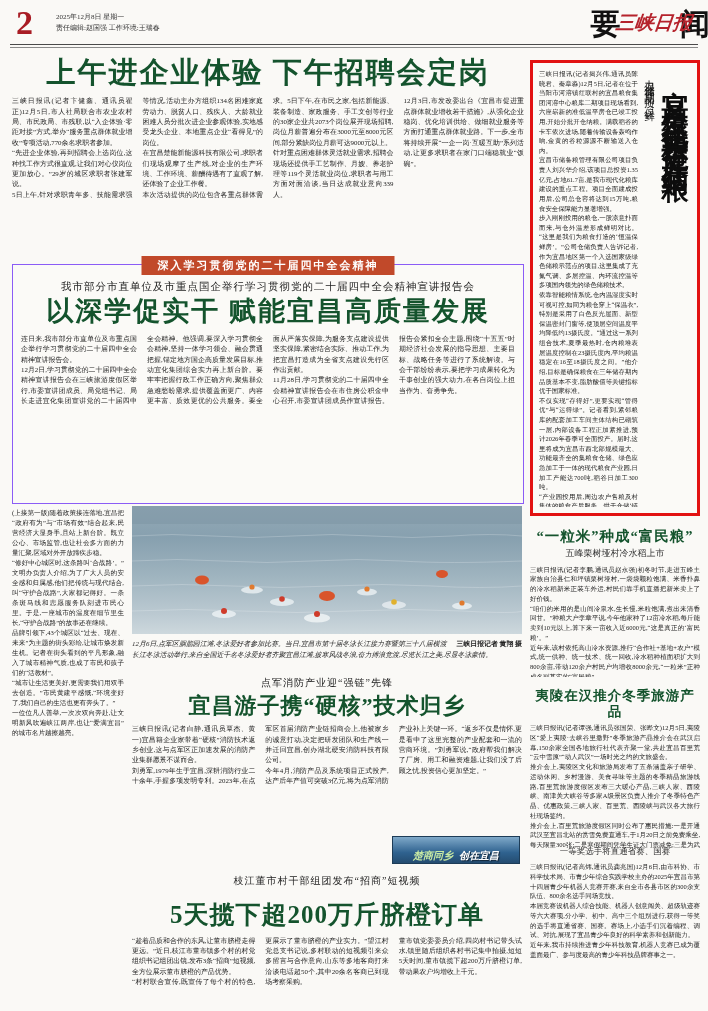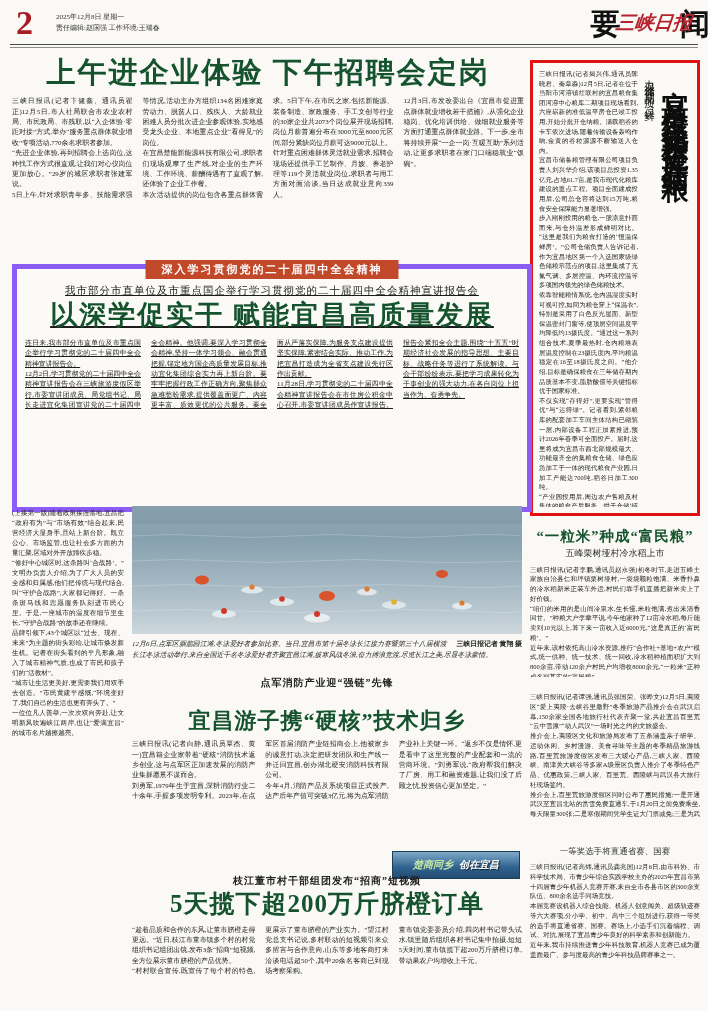--- a/index.html
+++ b/index.html
@@ -11,59 +11,59 @@
            font-family:"Liberation Serif",serif;}
   .meta{position:absolute;left:56px;top:12px;font-size:7px;line-height:1.6;color:#333;}
   .section-title{position:absolute;left:0;top:4px;width:704px;text-align:right;
                  font-size:30px;font-weight:bold;letter-spacing:26px;text-indent:26px;color:#111;padding-left:32px;}
   .masthead{position:absolute;right:16px;top:10px;font-size:19px;font-weight:bold;
             color:#b5232c;font-style:italic;transform:skewX(-6deg);}
   .hrule{position:absolute;left:10px;width:688px;height:0;border-top:1px solid #4a4a4a;}
   .hrule.r1{top:44px;} .hrule.r2{top:47px;border-top:1px solid #8a8a8a;}
   
   .kicker{text-align:center;font-size:11px;color:#222;letter-spacing:1px;}
-  .kicker.sm{font-size:10px;font-weight:bold;}
+  .kicker.sm{font-size:10px;}
   .headline{text-align:center;font-weight:bold;color:#14532d;line-height:1.15;}
   .body-cols{text-align:justify;white-space:pre-line;overflow:hidden;line-height:1.5;color:#222;}
   .tiny{font-size:6.9px;}
   
   .art-jobs{position:absolute;left:12px;top:54px;width:512px;}
   .art-jobs .headline{font-size:29px;letter-spacing:2px;margin-top:2px;}
   .art-jobs .body-cols{margin-top:7px;height:132px;column-count:4;column-gap:10px;}
   .study-box{position:absolute;left:12px;top:264px;width:510px;height:238px;
-             border:5px solid #8b5cf6;background:#fbfaf7;text-decoration:underline;}
+             border:1px solid #8b5cf6;background:#fbfaf7;}
   .study-banner{position:absolute;left:50%;top:-9px;transform:translateX(-50%);
                 background:#c1492a;color:#fff;font-size:11px;font-weight:bold;
                 padding:2px 16px;letter-spacing:2px;white-space:nowrap;}
   .study-box .kicker{margin-top:15px;font-size:10.5px;}
   .study-box .headline{font-size:27px;letter-spacing:2px;margin-top:2px;}
   .study-box .body-cols{margin:7px 8px 0 8px;height:158px;column-count:4;column-gap:10px;}
   .left-cont{position:absolute;left:12px;top:508px;width:112px;height:497px;
              font-size:6.6px;line-height:1.52;text-align:justify;white-space:pre-line;
              overflow:hidden;color:#222;}
   
   .photo{position:absolute;left:132px;top:506px;width:390px;height:128px;
          background:linear-gradient(180deg,#93a9b6 0%,#87a0af 25%,#9fb4bf 55%,#bccad2 85%,#cdd8dd 100%);
          overflow:hidden;}
   .photo svg{display:block;}
   .caption{position:absolute;left:132px;top:639px;width:390px;font-size:6.9px;
            line-height:1.55;text-align:justify;font-style:italic;color:#222;}
   .caption .credit{float:right;font-style:normal;font-weight:bold;padding-left:10px;}
   .art-youzi{position:absolute;left:132px;top:676px;width:390px;}
-  .art-youzi .headline{font-size:22px;letter-spacing:1px;margin-top:18px;}
+  .art-youzi .headline{font-size:22px;letter-spacing:1px;margin-top:3px;}
   .art-youzi .body-wrap{position:relative;}
   .art-youzi .body-cols{margin-top:6px;height:150px;column-count:3;column-gap:10px;}
   .promo{position:absolute;right:2px;bottom:10px;width:126px;height:26px;
          background:linear-gradient(180deg,#7fa9c9 0%,#2f628f 60%,#244c70 100%);
-         display:flex;align-items:center;justify-content:center;gap:6px;
+         display:flex;align-items:flex-end;justify-content:center;gap:6px;
          border:1px solid #1d3c57;margin-left:20px;}
   .promo .p1{color:#c8e9a4;font-weight:bold;font-style:italic;font-size:10px;}
   .promo .p2{color:#ffffff;font-weight:bold;font-style:italic;font-size:10px;text-shadow:1px 1px 1px #123;}
   .art-oranges{position:absolute;left:132px;top:874px;width:390px;}
-  .art-oranges .headline{font-size:25px;letter-spacing:1px;margin-top:2px;}
+  .art-oranges .headline{font-size:25px;letter-spacing:1px;margin-top:13px;}
   .art-oranges .body-cols{margin-top:6px;height:84px;column-count:3;column-gap:10px;}
   
   .redbox{position:absolute;left:530px;top:60px;width:170px;height:456px;
           border:3px solid #e21212;background:#fbfaf7;box-sizing:border-box;
           display:flex;flex-direction:row;padding:6px 4px 6px 6px;}
   .redbox .grain-body{flex:1;font-size:6.4px;line-height:1.5;text-align:justify;
           white-space:pre-line;overflow:hidden;color:#222;padding-right:4px;}
   .v-kicker{writing-mode:vertical-rl;font-size:10.5px;letter-spacing:3px;color:#111;
             height:230px;margin:2px 1px 0 0;}
   .v-headline{writing-mode:vertical-rl;font-size:27px;font-weight:bold;letter-spacing:6px;
@@ -195,20 +195,21 @@
 
   <div class="art-rice">
     <div class="headline">“一粒米”种成“富民粮”</div>
     <div class="sub">五峰栗树垭村冷水稻上市</div>
     <div class="body-cols">三峡日报讯(记者李鹏,通讯员赵永强)初冬时节,走进五峰土家族自治县仁和坪镇栗树垭村,一袋袋颗粒饱满、米香扑鼻的冷水稻新米正装车外运,村民们靠手机直播把新米卖上了好价钱。
 “咱们的米用的是山间冷泉水,生长慢,米粒饱满,煮出来清香回甘。”种粮大户李章平说,今年他家种了12亩冷水稻,每斤能卖到10元以上,算下来一亩收入近6000元,“这是真正的‘富民粮’。”
 近年来,该村依托高山冷水资源,推行“合作社+基地+农户”模式,统一供种、统一技术、统一回收,冷水稻种植面积扩大到800余亩,带动120余户村民户均增收8000余元,“一粒米”正种成名副其实的“富民粮”。</div>
   </div>
 
   <div class="art-yiling">
+    <div class="headline">夷陵在汉推介冬季旅游产品</div>
     <div class="body-cols">三峡日报讯(记者谭强,通讯员张国荣、张晔文)12月5日,夷陵区“爱上夷陵·去峡谷里撒野”冬季旅游产品推介会在武汉启幕,150余家全国各地旅行社代表齐聚一堂,共赴宜昌百里荒“云中雪原”“动人武汉”一场时光之约的文旅盛会。
 推介会上,夷陵区文化和旅游局发布了五条涵盖亲子研学、运动休闲、乡村漫游、美食寻味等主题的冬季精品旅游线路,百里荒旅游度假区发布三大暖心产品,三峡人家、西陵峡、南津关大峡谷等多家A级景区负责人推介了冬季特色产品、优惠政策,三峡人家、百里荒、西陵峡与武汉各大旅行社现场签约。
 推介会上,百里荒旅游度假区同时公布了惠民措施:一是开通武汉至宜昌北站的赏雪免费直通车,于1月20日之前免费乘坐,每天限量300张;二是寒假期间凭学生证大门票减免;三是为武汉市民宜昌赏雪开通特价优惠,赠送1000张百里荒赏雪门票;四是对组织客源的旅行社按达到一定人数给予奖补,让武汉市民与夷陵来一场雪的约会。</div>
   </div>
 
   <div class="art-robot">
     <div class="sub">一等奖选手将直通省赛、国赛</div>
     <div class="body-cols">三峡日报讯(记者高炜,通讯员龚兆国)12月6日,由市科协、市科学技术局、市青少年综合实践学校主办的2025年宜昌市第十四届青少年机器人竞赛开赛,来自全市各县市区的300余支队伍、800余名选手同场竞技。
 本届竞赛设机器人综合技能、机器人创意闯关、超级轨迹赛等六大赛项,分小学、初中、高中三个组别进行,获得一等奖的选手将直通省赛、国赛。赛场上,小选手们沉着编程、调试、对抗,展现了宜昌青少年良好的科学素养和创新能力。
 近年来,我市持续推进青少年科技教育,机器人竞赛已成为覆盖面最广、参与度最高的青少年科技品牌赛事之一。</div>

